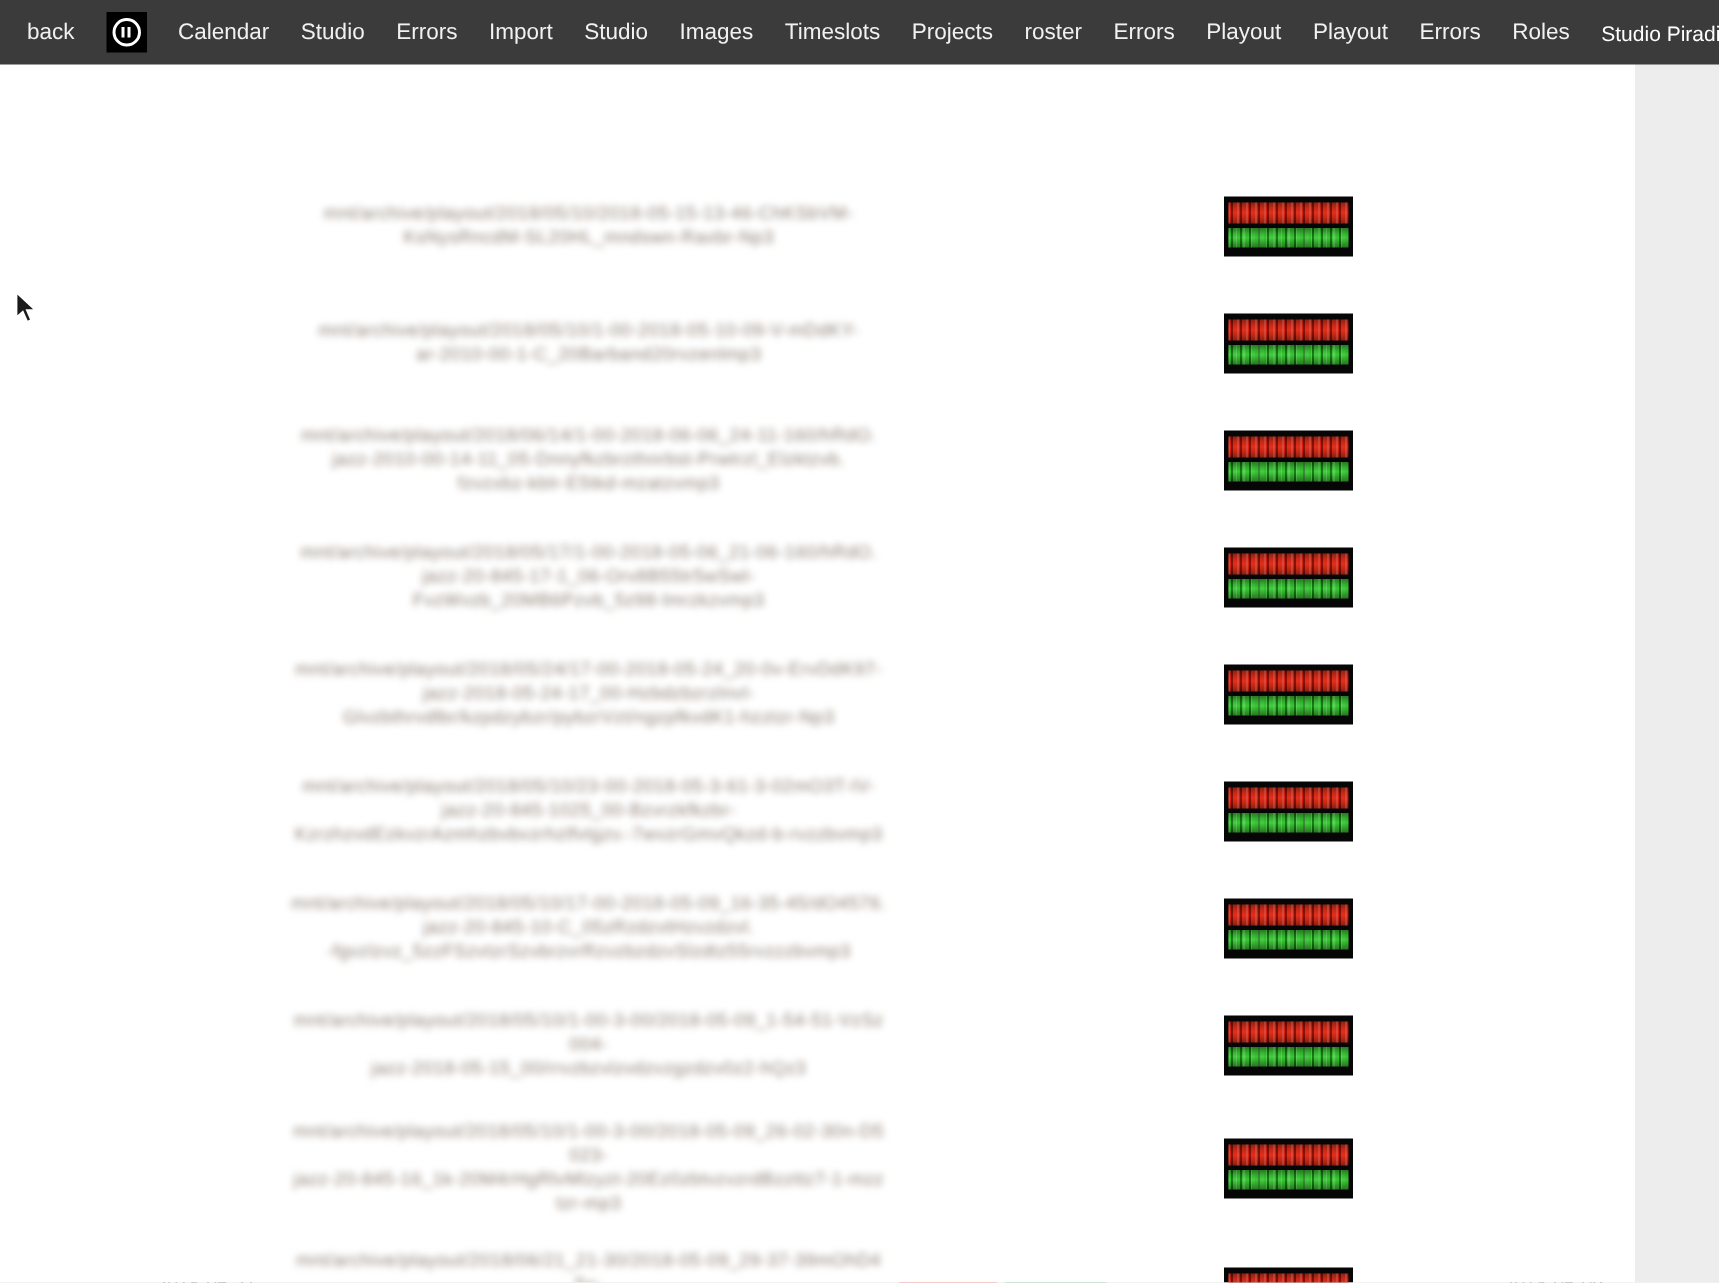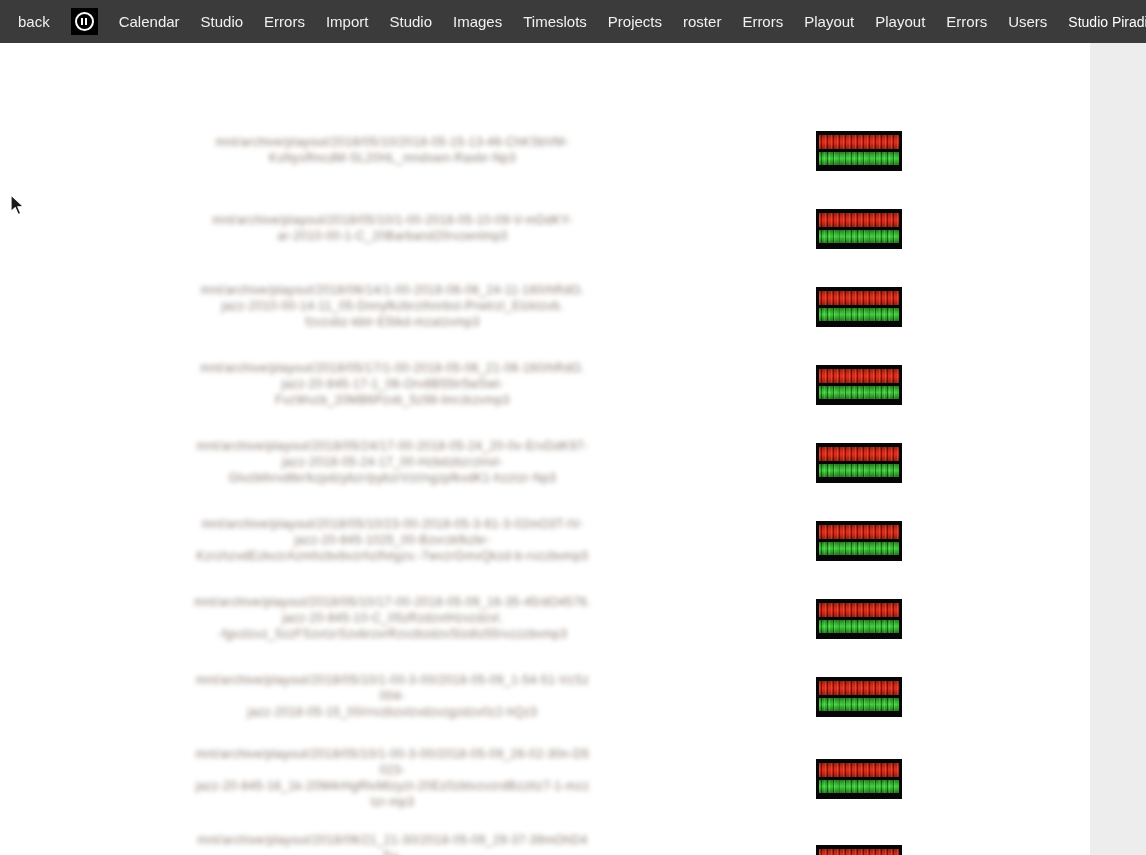--- a/index.html
+++ b/index.html
@@ -73,21 +73,21 @@
     <span class="nav-item">Import</span>
     <span class="nav-item">Studio</span>
     <span class="nav-item">Images</span>
     <span class="nav-item">Timeslots</span>
     <span class="nav-item">Projects</span>
     <span class="nav-item">roster</span>
     <span class="nav-item">Errors</span>
     <span class="nav-item">Playout</span>
     <span class="nav-item">Playout</span>
     <span class="nav-item">Errors</span>
-    <span class="nav-item">Users</span>
+    <span class="nav-item">Roles</span>
     <span class="nav-select">
       <span>Studio Piradio</span>
 
     </span>
 
   </div>
 
   <table>
     <colgroup>
         <col class="c1">

